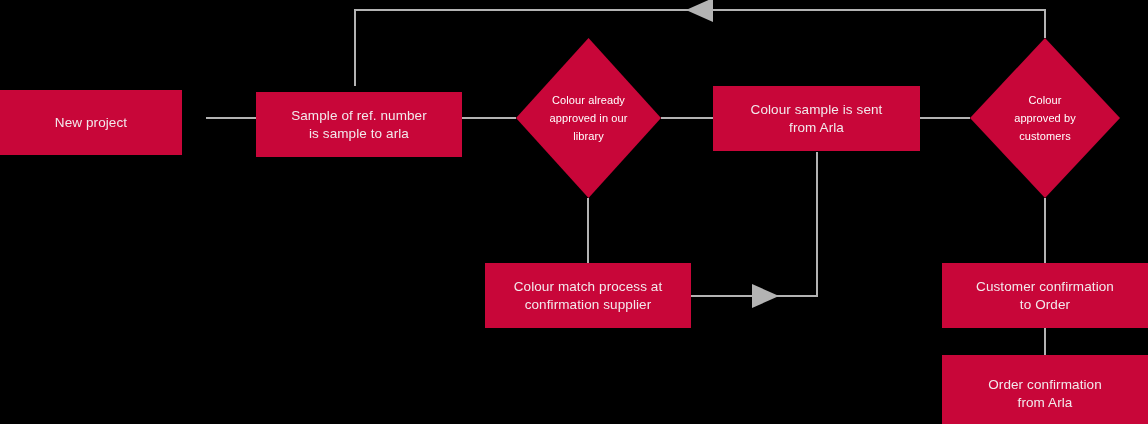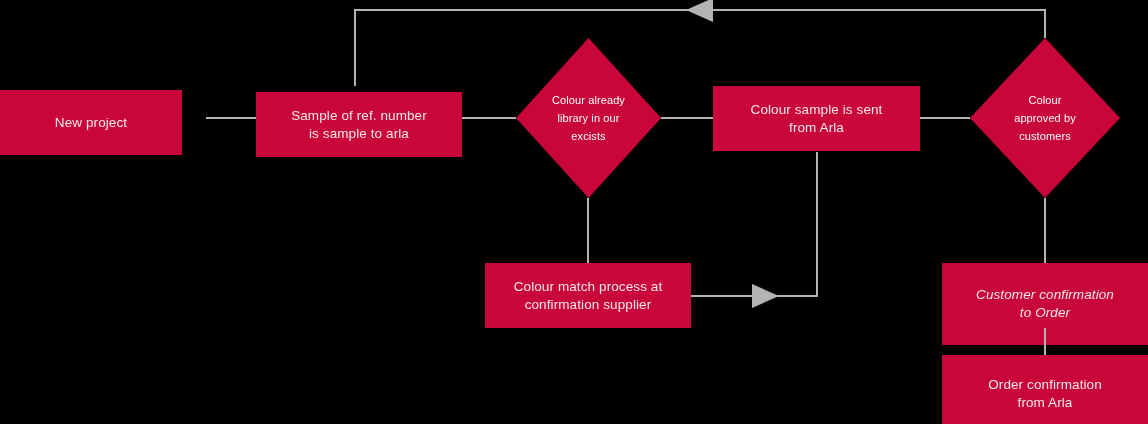--- a/index.html
+++ b/index.html
@@ -115,22 +115,22 @@
     <span class="rect-label">
       <span>Sample of ref. number</span><br>
       <span>is sample to arla</span>
     </span>
   </div>
 
   <div class="diamond-wrap" style="left:516px; top:38px; width:145px; height:160px;">
     <div class="diamond-shape"></div>
     <div class="diamond-label">
       <span>Colour already</span><br>
-      <span>library in our</span><br>
-      <span>excists</span>
+      <span>approved in our</span><br>
+      <span>library</span>
     </div>
   </div>
 
   <div class="node rect" style="left:713px; top:86px; width:207px; height:65px;">
     <span class="rect-label">
       <span>Colour sample is sent</span><br>
       <span>from Arla</span>
     </span>
   </div>
 
@@ -143,21 +143,21 @@
     </div>
   </div>
 
   <div class="node rect" style="left:485px; top:263px; width:206px; height:65px;">
     <span class="rect-label">
       <span>Colour match process at</span><br>
       <span>confirmation supplier</span>
     </span>
   </div>
 
-  <div class="node rect" style="left:942px; top:263px; width:206px; height:82px;font-style:italic;">
+  <div class="node rect" style="left:942px; top:263px; width:206px; height:65px;">
     <span class="rect-label">
       <span>Customer confirmation</span><br>
       <span>to Order</span>
     </span>
   </div>
 
   <div class="node rect" style="left:942px; top:355px; width:206px; height:78px;">
     <span class="rect-label">
       <span>Order confirmation</span><br>
       <span>from Arla</span>

